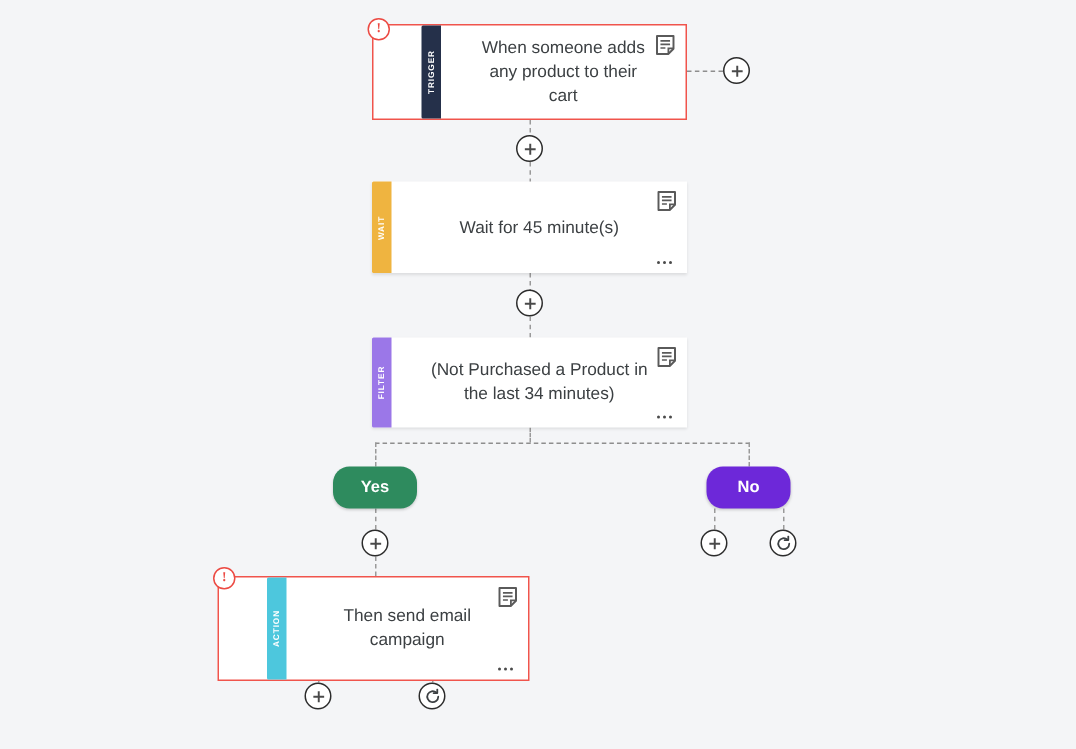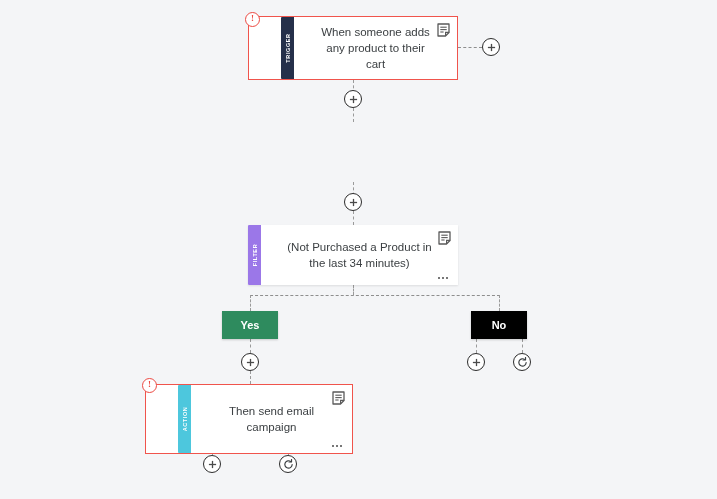--- a/index.html
+++ b/index.html
@@ -134,21 +134,21 @@
     display: flex;
     align-items: center;
     justify-content: center;
     z-index: 5;
   }
   .cbtn svg { display: block; }
 
   
   .pill {
     position: absolute;
-    border-radius: 0;
+    border-radius: 11px;
     display: flex;
     align-items: center;
     justify-content: center;
     color: #ffffff;
     font-size: 11px;
     font-weight: bold;
     box-shadow: 0 1px 2px rgba(0,0,0,.18);
     z-index: 4;
   }
 </style>
@@ -208,20 +208,42 @@
     </svg>
   </div>
 
   <div class="cbtn" style="left:344px; top:90px;">
     <svg width="9" height="9" viewBox="0 0 9 9">
       <line x1="4.5" y1="0.9" x2="4.5" y2="8.1" stroke="#4a4a4a" stroke-width="1.3"></line>
       <line x1="0.9" y1="4.5" x2="8.1" y2="4.5" stroke="#4a4a4a" stroke-width="1.3"></line>
     </svg>
   </div>
 
+  <div class="node" style="left:248px; top:121px; width:210px; height:61px;">
+    <div class="node-strip" style="background:#efb440;">
+      <span class="strip-label">WAIT</span>
+    </div>
+    <div class="node-body">
+      <div class="node-title">Wait for 45 minute(s)</div>
+      <span class="note-icon">
+        <svg width="13" height="14" viewBox="0 0 13 14">
+          <path d="M1 1 H12 V9.5 L8.5 13 H1 Z" fill="#ffffff" stroke="#5a5a5a" stroke-width="1.3" stroke-linejoin="round"></path>
+          <path d="M8.6 13 V9.3 H12.2" fill="none" stroke="#5a5a5a" stroke-width="1.2"></path>
+          <line x1="3.3" y1="4.2" x2="9.7" y2="4.2" stroke="#5a5a5a" stroke-width="1.1"></line>
+          <line x1="3.3" y1="6.6" x2="9.7" y2="6.6" stroke="#5a5a5a" stroke-width="1.1"></line>
+          <line x1="3.3" y1="9.0" x2="6.6" y2="9.0" stroke="#5a5a5a" stroke-width="1.1"></line>
+        </svg>
+      </span>
+      <span class="dots">
+          <i></i>
+          <i></i>
+          <i></i>
+        </span>
+    </div>
+  </div>
 
   <div class="cbtn" style="left:344px; top:193px;">
     <svg width="9" height="9" viewBox="0 0 9 9">
       <line x1="4.5" y1="0.9" x2="4.5" y2="8.1" stroke="#4a4a4a" stroke-width="1.3"></line>
       <line x1="0.9" y1="4.5" x2="8.1" y2="4.5" stroke="#4a4a4a" stroke-width="1.3"></line>
     </svg>
   </div>
 
   <div class="node" style="left:248px; top:225px; width:210px; height:60px;">
     <div class="node-strip" style="background:#9b77e8;">
@@ -240,21 +262,21 @@
       </span>
       <span class="dots">
           <i></i>
           <i></i>
           <i></i>
         </span>
     </div>
   </div>
 
   <div class="pill" style="left:222px; top:311px; width:56px; height:28px; background:#2e8b5e;">Yes</div>
-  <div class="pill" style="left:471px; top:311px; width:56px; height:28px; background:#000000;">No</div>
+  <div class="pill" style="left:471px; top:311px; width:56px; height:28px; background:#6d28d9;">No</div>
 
   <div class="cbtn" style="left:241px; top:353px;">
     <svg width="9" height="9" viewBox="0 0 9 9">
       <line x1="4.5" y1="0.9" x2="4.5" y2="8.1" stroke="#4a4a4a" stroke-width="1.3"></line>
       <line x1="0.9" y1="4.5" x2="8.1" y2="4.5" stroke="#4a4a4a" stroke-width="1.3"></line>
     </svg>
   </div>
 
   <div class="cbtn" style="left:467px; top:353px;">
     <svg width="9" height="9" viewBox="0 0 9 9">

